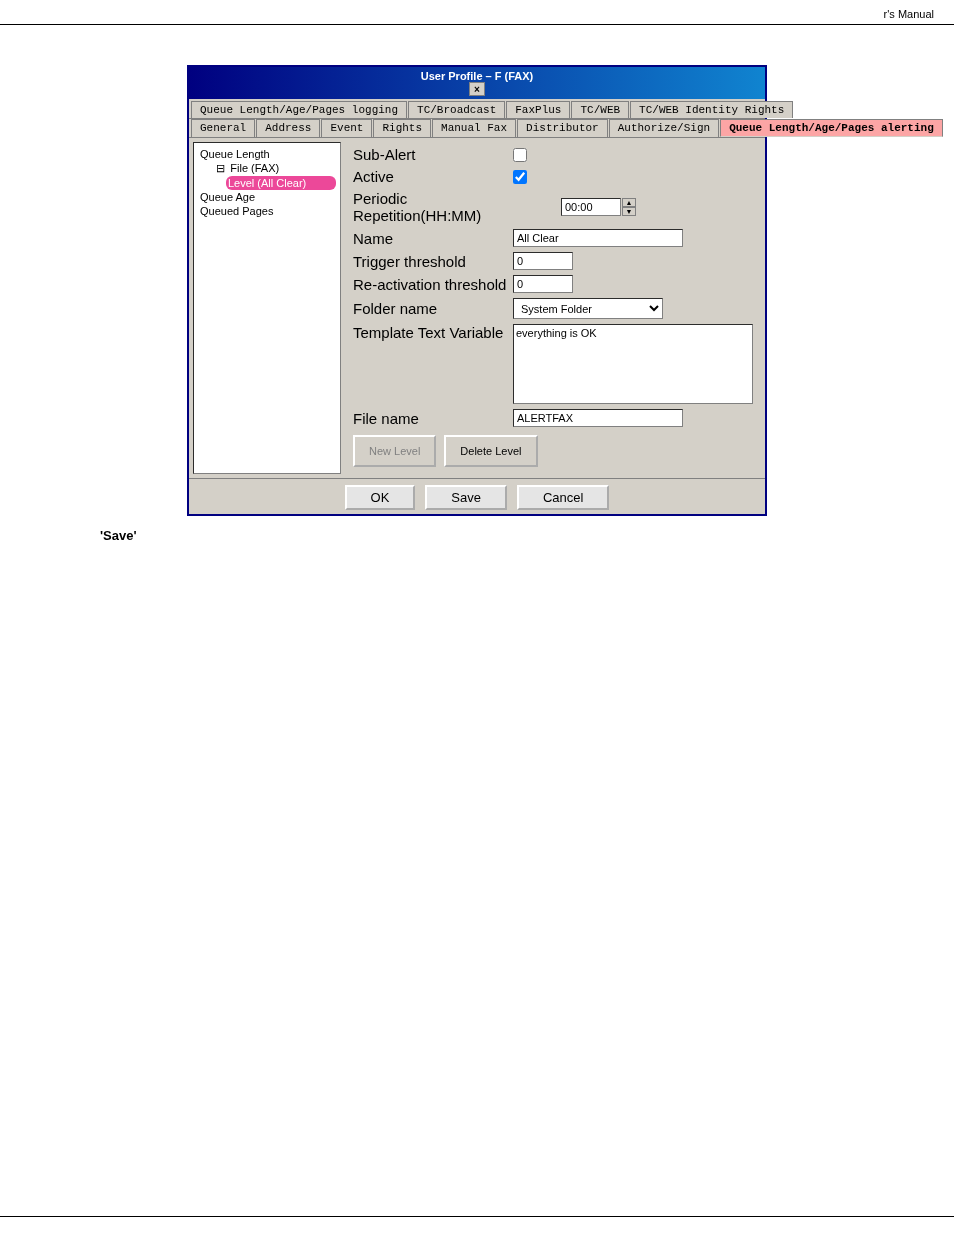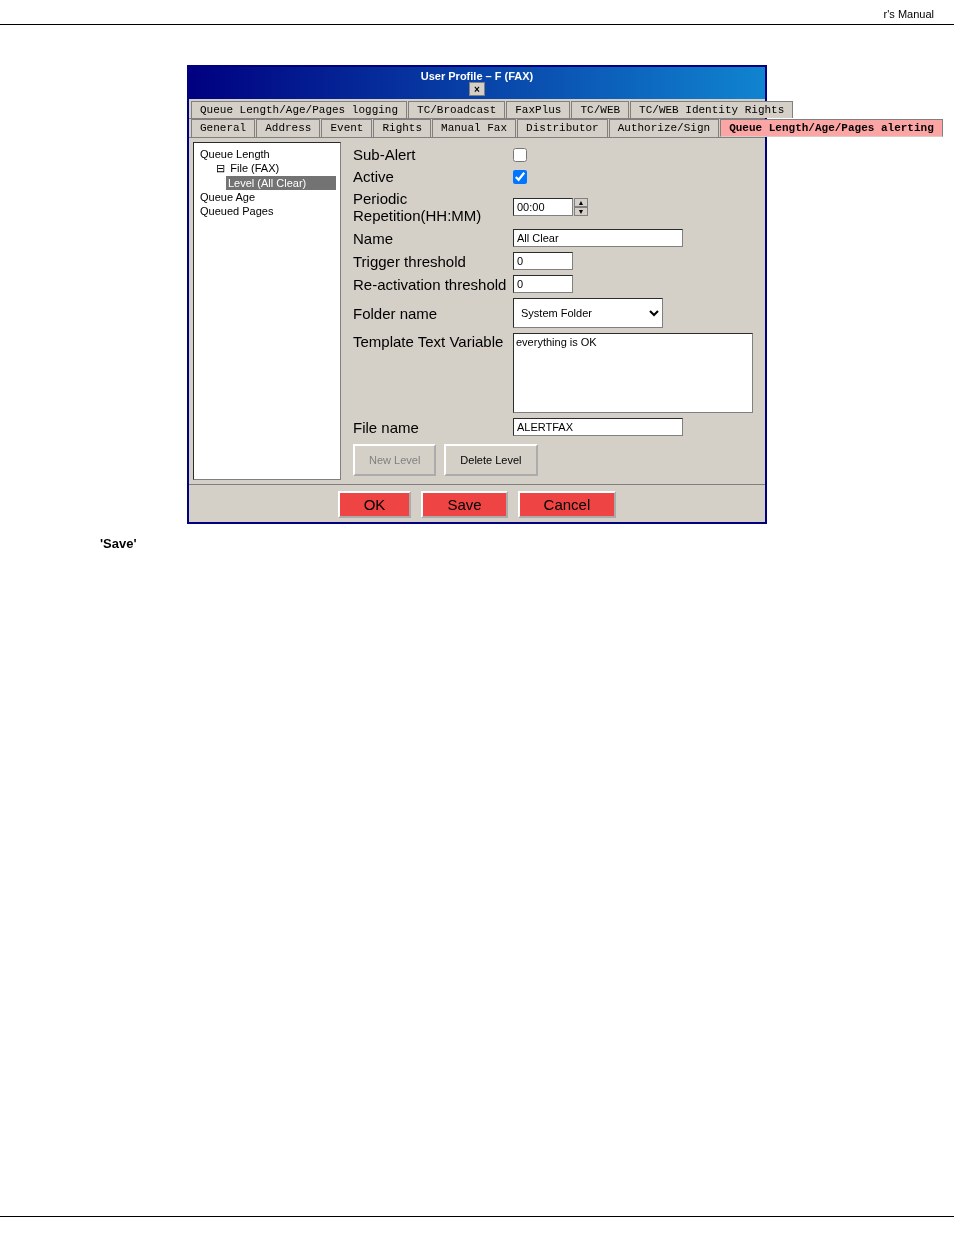--- a/index.html
+++ b/index.html
@@ -117,22 +117,23 @@
       padding: 4px;
       font-size: 11px;
     }
 
     .tree-item {
       padding: 1px 2px;
       cursor: pointer;
     }
 
     .tree-item.selected {
-      background: #737373;
+      background: #ec4899;
       color: white;
+      border-radius: 6px;
     }
 
     .tree-child {
       margin-left: 16px;
     }
 
     
     .right-panel {
       flex: 1;
       padding: 4px 8px;
@@ -167,20 +168,21 @@
     }
 
     .form-checkbox {
       width: 14px;
       height: 14px;
     }
 
     .time-input-container {
       display: flex;
       align-items: flex-end;
+      margin-left: 48px;
     }
 
     .time-spinner {
       display: flex;
       flex-direction: column;
       margin-left: 1px;
     }
 
     .spinner-btn {
       width: 14px;
@@ -197,21 +199,21 @@
 
     .folder-select-container {
       display: flex;
       align-items: center;
     }
 
     .folder-select {
       border: 1px inset #808080;
       background: white;
       font-size: 11px;
-      height: 30px;
+      height: 21px;
       width: 150px;
       padding: 1px 3px;
     }
 
     .template-textarea {
       width: 240px;
       height: 80px;
       border: 1px inset #808080;
       background: white;
       font-size: 11px;
@@ -246,23 +248,23 @@
     }
 
     .footer-row {
       display: flex;
       justify-content: center;
       gap: 10px;
     }
 
     .footer-btn {
       padding: 3px 24px;
-      background: #ef4444;
+      background: #e5e5e5;
       border: 2px outset #ffffff;
-      font-size: 15px;
+      font-size: 13px;
       cursor: pointer;
       min-width: 70px;
     }
 
     .tabs-row1 {
       padding: 2px 2px 0;
     }
 
     .tabs-row2 {
       padding: 0 2px;

